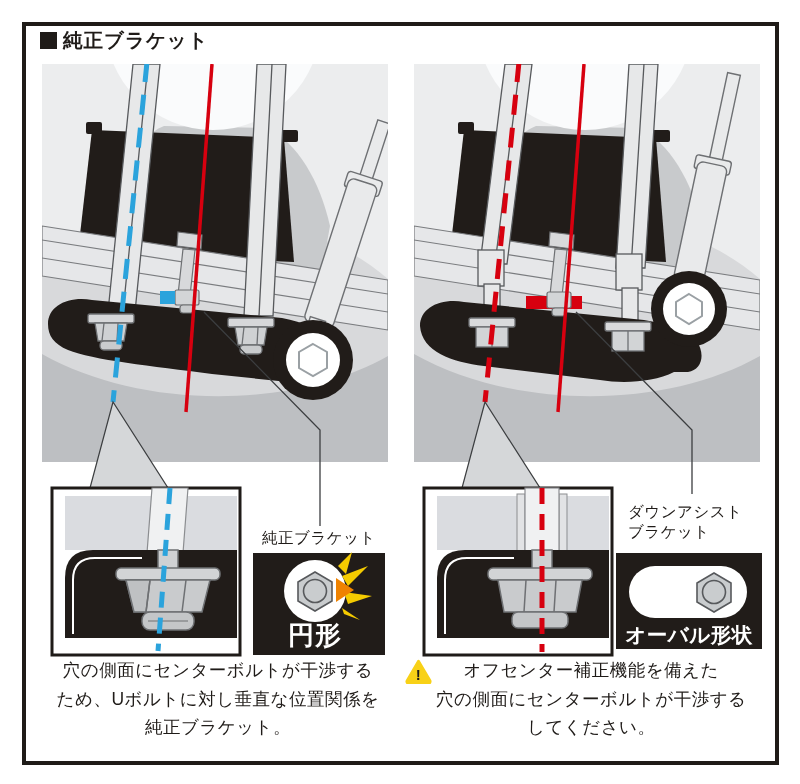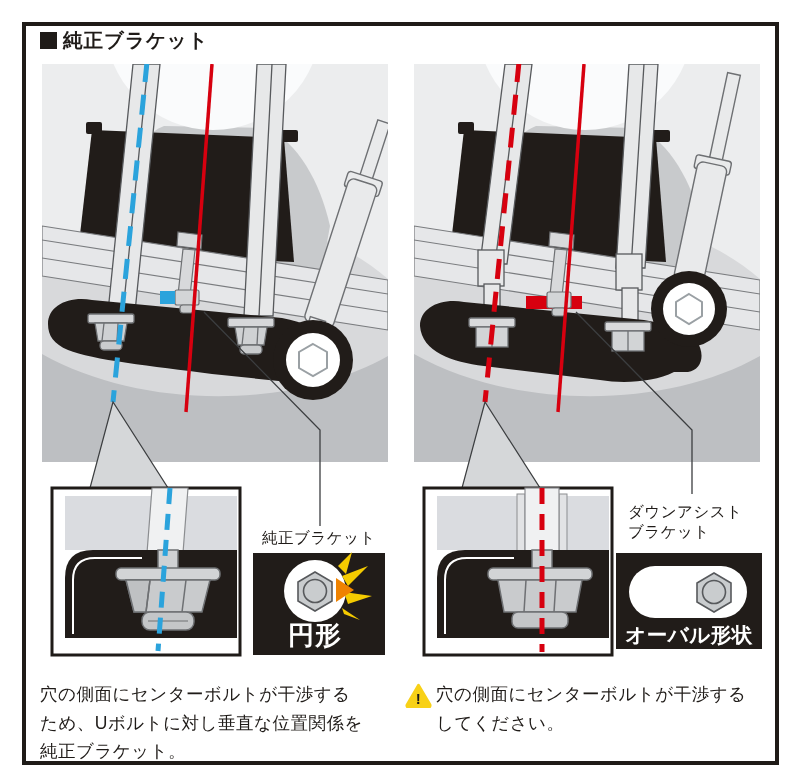--- a/index.html
+++ b/index.html
@@ -7,21 +7,21 @@
          font-family:"Liberation Sans","DejaVu Sans",sans-serif;color:#1f1b18;padding-left:27px;}
   .frame{position:absolute;left:22px;top:22px;width:749px;height:735px;border:4px solid #1f1b18;background:#ffffff;}
   .sec-title{position:absolute;top:27px;display:flex;align-items:center;gap:6px;}
   .sec-title .sq{width:17px;height:17px;background:#1f1b18;flex:0 0 auto;}
   .sec-title .txt{font-size:19.5px;font-weight:bold;letter-spacing:1px;white-space:nowrap;}
   .sec-title.left{left:40px;}
   .sec-title.right{left:412px;}
   .art{position:absolute;top:64px;width:360px;height:594px;}
   .art.left{left:32px;}
   .art.right{left:404px;}
-  .desc{position:absolute;top:680px;font-size:17.5px;line-height:28.5px;letter-spacing:0.5px;color:#1f1b18;}
+  .desc{position:absolute;top:656px;font-size:17.5px;line-height:28.5px;letter-spacing:0.5px;color:#1f1b18;text-align:center;}
   .desc.left{left:40px;width:356px;}
   .desc.right{left:405px;width:370px;display:flex;align-items:flex-start;}
   .desc .line{display:block;white-space:nowrap;}
   .warn{flex:0 0 auto;margin:3px 4px 0 0;}
   svg text{font-family:"Liberation Sans","DejaVu Sans",sans-serif;}
   .callout-label{font-size:15.5px;font-weight:500;fill:#1f1b18;letter-spacing:0.5px;}
   .cap-big{font-size:26px;font-weight:bold;fill:#ffffff;letter-spacing:1px;}
   .cap-mid{font-size:20.5px;font-weight:bold;fill:#ffffff;letter-spacing:0.5px;}
 </style>
 </head>
@@ -303,17 +303,18 @@
     <span class="line">ため、Uボルトに対し垂直な位置関係を</span>
     <span class="line">純正ブラケット。</span>
   </div>
 
   <div class="desc right">
     <svg class="warn" width="27" height="25" viewBox="0 0 27 25">
       <path d="M13.5,2 L25,21.5 a2.2,2.2 0 0 1 -1.9,3.3 H3.9 a2.2,2.2 0 0 1 -1.9,-3.3 Z" fill="#f8d117" stroke="#f8d117" stroke-width="2.5" stroke-linejoin="round"></path>
       <text x="13.5" y="21" text-anchor="middle" font-size="15" font-weight="bold" fill="#1f1b18">!</text>
     </svg>
     <div>
+      <span class="line">オフセンター補正機能を備えた</span>
       <span class="line">穴の側面にセンターボルトが干渉する</span>
       <span class="line">してください。</span>
     </div>
   </div>
 </div>
 
 </body></html>

